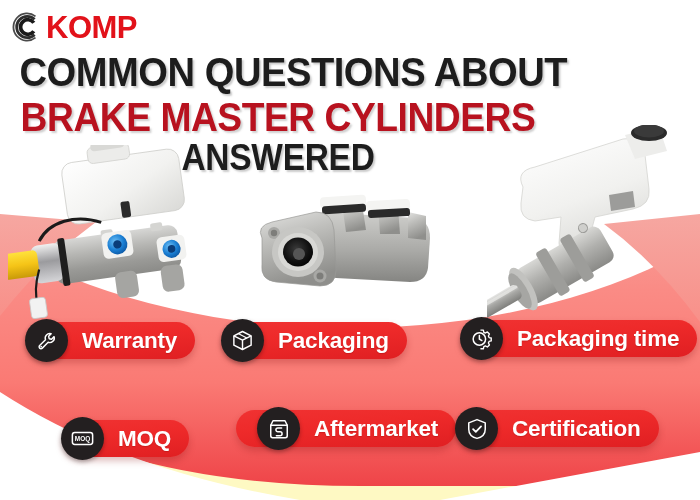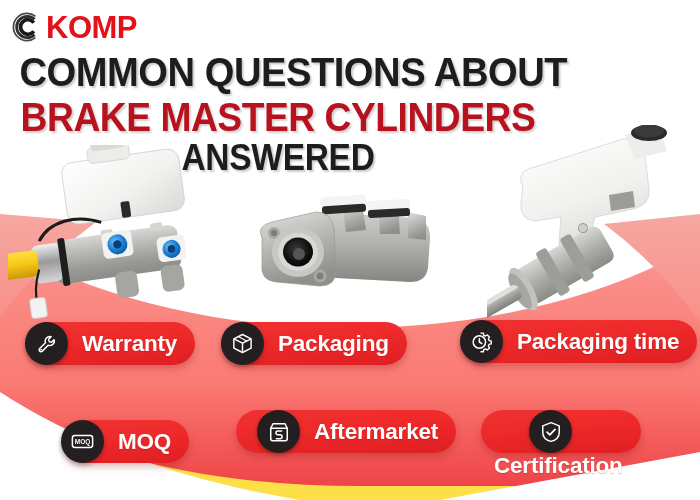--- a/index.html
+++ b/index.html
@@ -3,21 +3,21 @@
 <meta charset="utf-8">
 <title>KOMP Brake Master Cylinders</title>
 <style>
   * { margin:0; padding:0; box-sizing:border-box; }
   html,body { width:700px; height:500px; overflow:hidden; }
   body {
     font-family:"Liberation Sans", sans-serif;
     background:#ffffff;
     position:relative;
   }
-  #stage { position:absolute; inset:0; width:700px; height:500px; overflow:hidden; background:#fde047; }
+  #stage { position:absolute; inset:0; width:700px; height:500px; overflow:hidden; background:#fef9c3; }
 
   
   .bg-layer { position:absolute; inset:0; width:700px; height:500px; }
 
   
   .logo { position:absolute; left:10px; top:6px; display:flex; align-items:center; height:42px; }
   .logo-mark { width:34px; height:34px; margin-right:2px; }
   .logo-text { font-size:31px; font-weight:bold; color:#e2121a; letter-spacing:-0.5px;
                font-family:"Liberation Sans", sans-serif; line-height:1; }
 
@@ -34,25 +34,26 @@
              text-shadow:2px 2px 2px rgba(140,140,140,0.45); }
 
   
   .product { position:absolute; }
   #product-1 { left:8px;   top:145px; width:240px; height:180px; }
   #product-2 { left:250px; top:190px; width:200px; height:125px; }
   #product-3 { left:487px; top:125px; width:205px; height:200px; }
 
   
   .pill {
-    position:absolute; display:flex; align-items:center; height:43px;
+    position:absolute; display:flex; align-items:center; height:37px;
     border-radius:24px;
     background:linear-gradient(175deg,#f03232 0%, #ee2a2a 40%, #e01f22 100%);
     box-shadow:0 4px 7px rgba(140,20,20,0.28);
     padding-right:18px;
+    justify-content:flex-end;
   }
   .pill-icon {
     width:43px; height:43px; flex:0 0 43px; border-radius:50%;
     background:#231f20; display:flex; align-items:center; justify-content:center;
     box-shadow:0 2px 4px rgba(0,0,0,0.30);
     position:relative; left:-1px;
   }
   .pill-label {
     color:#ffffff; font-weight:bold; font-size:22.5px; white-space:nowrap;
     margin-left:13px; letter-spacing:-0.2px;
@@ -60,21 +61,21 @@
     text-shadow:0 1px 1px rgba(120,0,0,0.25);
   }
 
   
   #pill-warranty       { left:26px;  top:322px; }
   #pill-packaging      { left:222px; top:322px; }
   #pill-production     { left:461px; top:320px; }
   
   #pill-moq            { left:62px;  top:420px; }
   #pill-aftermarket    { left:236px; top:410px;padding-left:22px; }
-  #pill-certification  { left:481px; top:410px;flex-direction:column; }
+  #pill-certification  { left:456px; top:410px; }
 </style>
 </head>
 <body>
 
 <div id="stage">
 
   <svg class="bg-layer" viewBox="0 0 700 500" width="700" height="500" preserveAspectRatio="none">
     <defs>
       <linearGradient id="gSalmon" x1="0" y1="0" x2="0" y2="1">
         <stop offset="0%" stop-color="#f8a09a"></stop>

